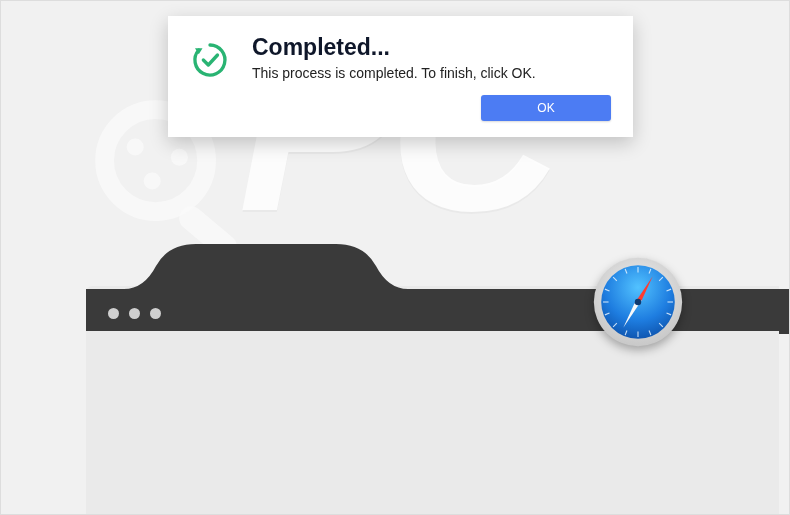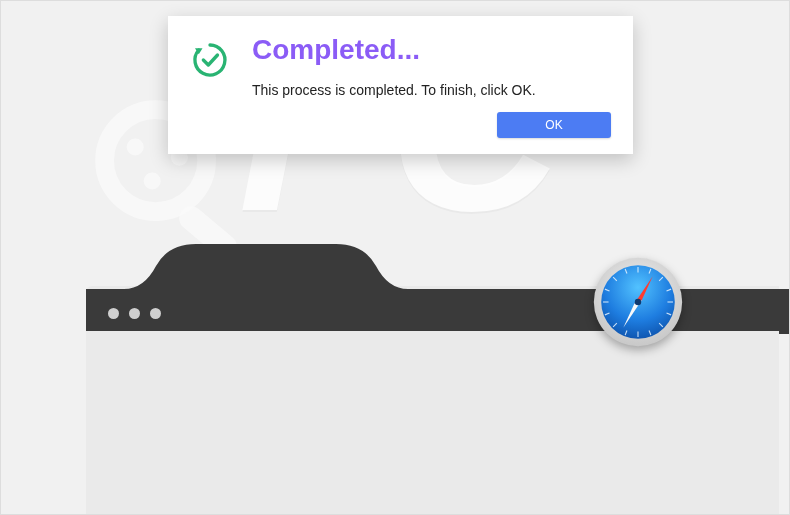--- a/index.html
+++ b/index.html
@@ -122,41 +122,41 @@
     align-items: flex-start;
   }
   .dialog-icon {
     flex-shrink: 0;
     width: 40px;
     height: 40px;
     margin-top: 6px;
   }
   .dialog-text-col { flex: 1; }
   .dialog-title {
-    font-size: 28px;
+    font-size: 23px;
     font-weight: 700;
-    color: #8b5cf6;
-    margin-bottom: 16px;
+    color: #0f172a;
+    margin-bottom: 4px;
   }
   .dialog-message {
     font-size: 14px;
     color: #222;
   }
   .dialog-actions {
     display: flex;
     justify-content: flex-end;
     margin-top: 14px;
   }
   .ok-btn {
     background: #4c7cf3;
     color: #fff;
     border: none;
     border-radius: 3px;
     padding: 6px 0;
-    width: 114px;
+    width: 130px;
     font-size: 12px;
     cursor: pointer;
     box-shadow: 0 1px 2px rgba(0,0,0,0.15);
   }
 </style>
 </head>
 <body>
 
 <div class="watermark">
   <svg class="watermark-mag" viewBox="0 0 100 100">

